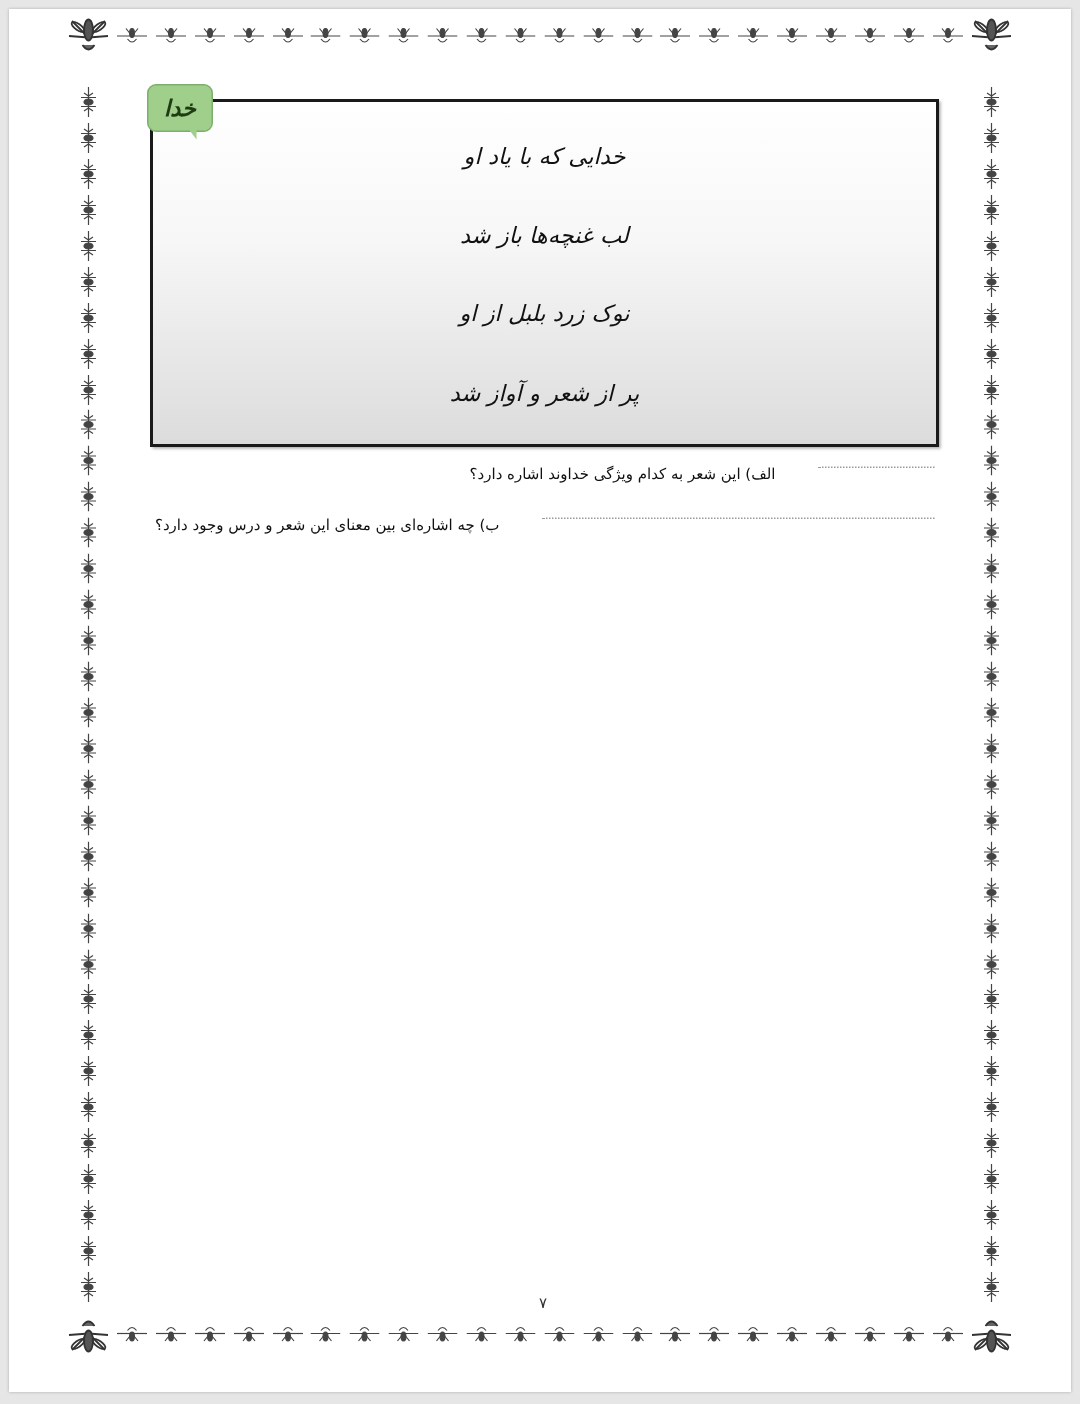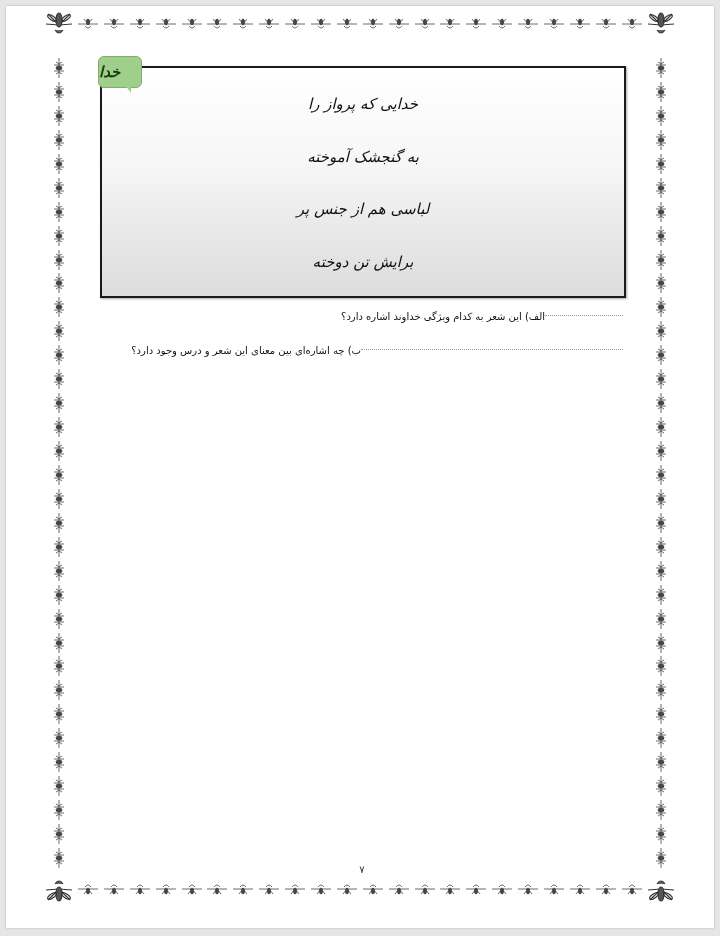--- a/index.html
+++ b/index.html
@@ -78,21 +78,21 @@
     direction: rtl;
     white-space: nowrap;
   }
   .tag-badge {
     position: absolute;
     left: 98px; top: 56px;
     width: 42px; height: 30px;
     background: #9fcf8a;
     border: 1px solid #7fae6c;
     border-radius: 6px;
-    display: flex; align-items: center; justify-content: flex-start;
+    display: flex; align-items: center; justify-content: center;
     z-index: 2;
   }
   .tag-badge::after {
     content: "";
     position: absolute;
     left: 26px; top: 28px;
     border-left: 6px solid transparent;
     border-right: 0 solid transparent;
     border-top: 8px solid #9fcf8a;
   }
@@ -104,22 +104,23 @@
     color: #1f3b14;
     direction: rtl;
   }
 
   
   .question {
     position: absolute;
     right: 93px;
     display: flex;
     flex-direction: row-reverse;
-    align-items: center;
+    align-items: flex-start;
     direction: rtl;
+    gap: 28px;
   }
   .question.q1 { top: 311px; }
   .question.q2 { top: 345px; }
   .q-text {
     font-family: "DejaVu Sans", sans-serif;
     font-size: 10px;
     color: #111;
     white-space: nowrap;
     direction: rtl;
   }
@@ -1087,24 +1088,24 @@
       </g>
     </svg>
   </div>
 
 <div class="tag-badge">
   <span class="tag-text">خدا</span>
 </div>
 
 <div class="poem-table">
   <div class="poem-col">
-    <div class="poem-line">خدایی که پرواز را</div>
-    <div class="poem-line">به گنجشک آموخته</div>
-    <div class="poem-line">لباسی هم از جنس پر</div>
-    <div class="poem-line">برایش تن دوخته</div>
+    <div class="poem-line">خدایی که با یاد او</div>
+    <div class="poem-line">لب غنچه‌ها باز شد</div>
+    <div class="poem-line">نوک زرد بلبل از او</div>
+    <div class="poem-line">پر از شعر و آواز شد</div>
   </div>
 </div>
 
 <div class="question q1">
   <span class="q-text">الف) این شعر به کدام ویژگی خداوند اشاره دارد؟</span>
   <span class="answer-line"></span>
 </div>
 <div class="question q2">
   <span class="q-text">ب) چه اشاره‌ای بین معنای این شعر و درس وجود دارد؟</span>
   <span class="answer-line"></span>

